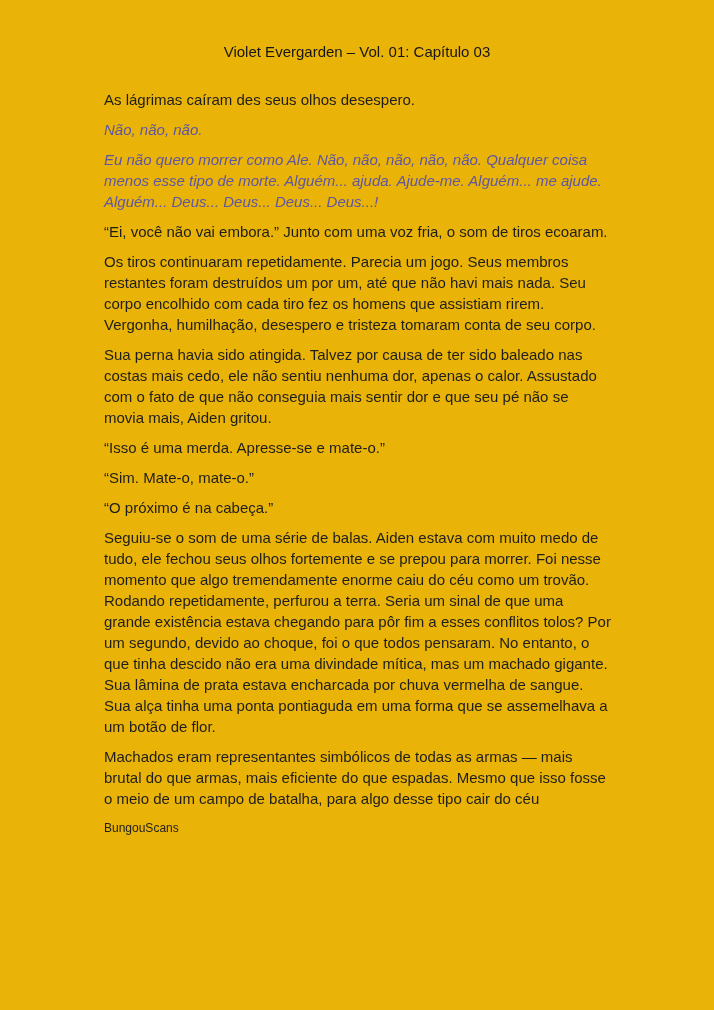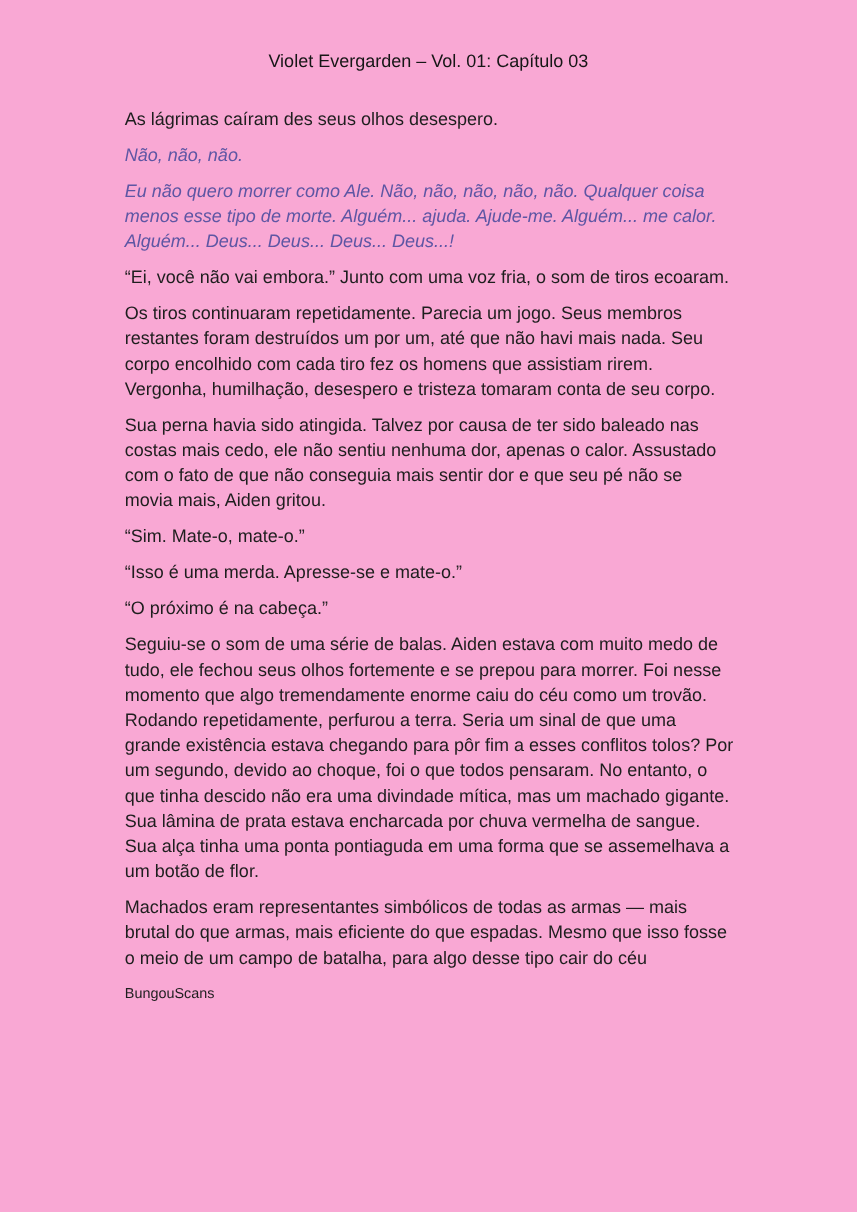--- a/index.html
+++ b/index.html
@@ -4,21 +4,21 @@
 <style>
   html, body {
     margin: 0;
     padding: 0;
     background: #fdfdfd;
   }
   .page {
     position: relative;
     width: 714px;
     height: 1010px;
-    background: #f9a8d4;
+    background: #eab308;
     overflow: hidden;
     font-family: "Liberation Sans", "DejaVu Sans", sans-serif;
     color: #1e1e1e;
     box-sizing: border-box;
     padding: 41px 102px 0 104px;
   }
   .chapter-title {
     font-size: 15px;
     line-height: 21px;
     font-weight: 400;
@@ -47,25 +47,25 @@
 </style>
 </head>
 <body>
 
 <div class="page">
   <h1 class="chapter-title">Violet Evergarden – Vol. 01: Capítulo 03</h1>
 
   <div class="body-text">
     <p>As lágrimas caíram des seus olhos desespero.</p>
     <p class="monologue">Não, não, não.</p>
-    <p class="monologue">Eu não quero morrer como Ale. Não, não, não, não, não. Qualquer coisa menos esse tipo de morte. Alguém... ajuda. Ajude-me. Alguém... me calor. Alguém... Deus... Deus... Deus... Deus...!</p>
+    <p class="monologue">Eu não quero morrer como Ale. Não, não, não, não, não. Qualquer coisa menos esse tipo de morte. Alguém... ajuda. Ajude-me. Alguém... me ajude. Alguém... Deus... Deus... Deus... Deus...!</p>
     <p>“Ei, você não vai embora.” Junto com uma voz fria, o som de tiros ecoaram.</p>
     <p>Os tiros continuaram repetidamente. Parecia um jogo. Seus membros restantes foram destruídos um por um, até que não havi mais nada. Seu corpo encolhido com cada tiro fez os homens que assistiam rirem. Vergonha, humilhação, desespero e tristeza tomaram conta de seu corpo.</p>
     <p>Sua perna havia sido atingida. Talvez por causa de ter sido baleado nas costas mais cedo, ele não sentiu nenhuma dor, apenas o calor. Assustado com o fato de que não conseguia mais sentir dor e que seu pé não se movia mais, Aiden gritou.</p>
+    <p>“Isso é uma merda. Apresse-se e mate-o.”</p>
     <p>“Sim. Mate-o, mate-o.”</p>
-    <p>“Isso é uma merda. Apresse-se e mate-o.”</p>
     <p>“O próximo é na cabeça.”</p>
     <p>Seguiu-se o som de uma série de balas. Aiden estava com muito medo de tudo, ele fechou seus olhos fortemente e se prepou para morrer. Foi nesse momento que algo tremendamente enorme caiu do céu como um trovão. Rodando repetidamente, perfurou a terra. Seria um sinal de que uma grande existência estava chegando para pôr fim a esses conflitos tolos? Por um segundo, devido ao choque, foi o que todos pensaram. No entanto, o que tinha descido não era uma divindade mítica, mas um machado gigante. Sua lâmina de prata estava encharcada por chuva vermelha de sangue. Sua alça tinha uma ponta pontiaguda em uma forma que se assemelhava a um botão de flor.</p>
     <p>Machados eram representantes simbólicos de todas as armas — mais brutal do que armas, mais eficiente do que espadas. Mesmo que isso fosse o meio de um campo de batalha, para algo desse tipo cair do céu</p>
   </div>
 
   <p class="credit">BungouScans</p>
 </div>
 
 </body></html>

